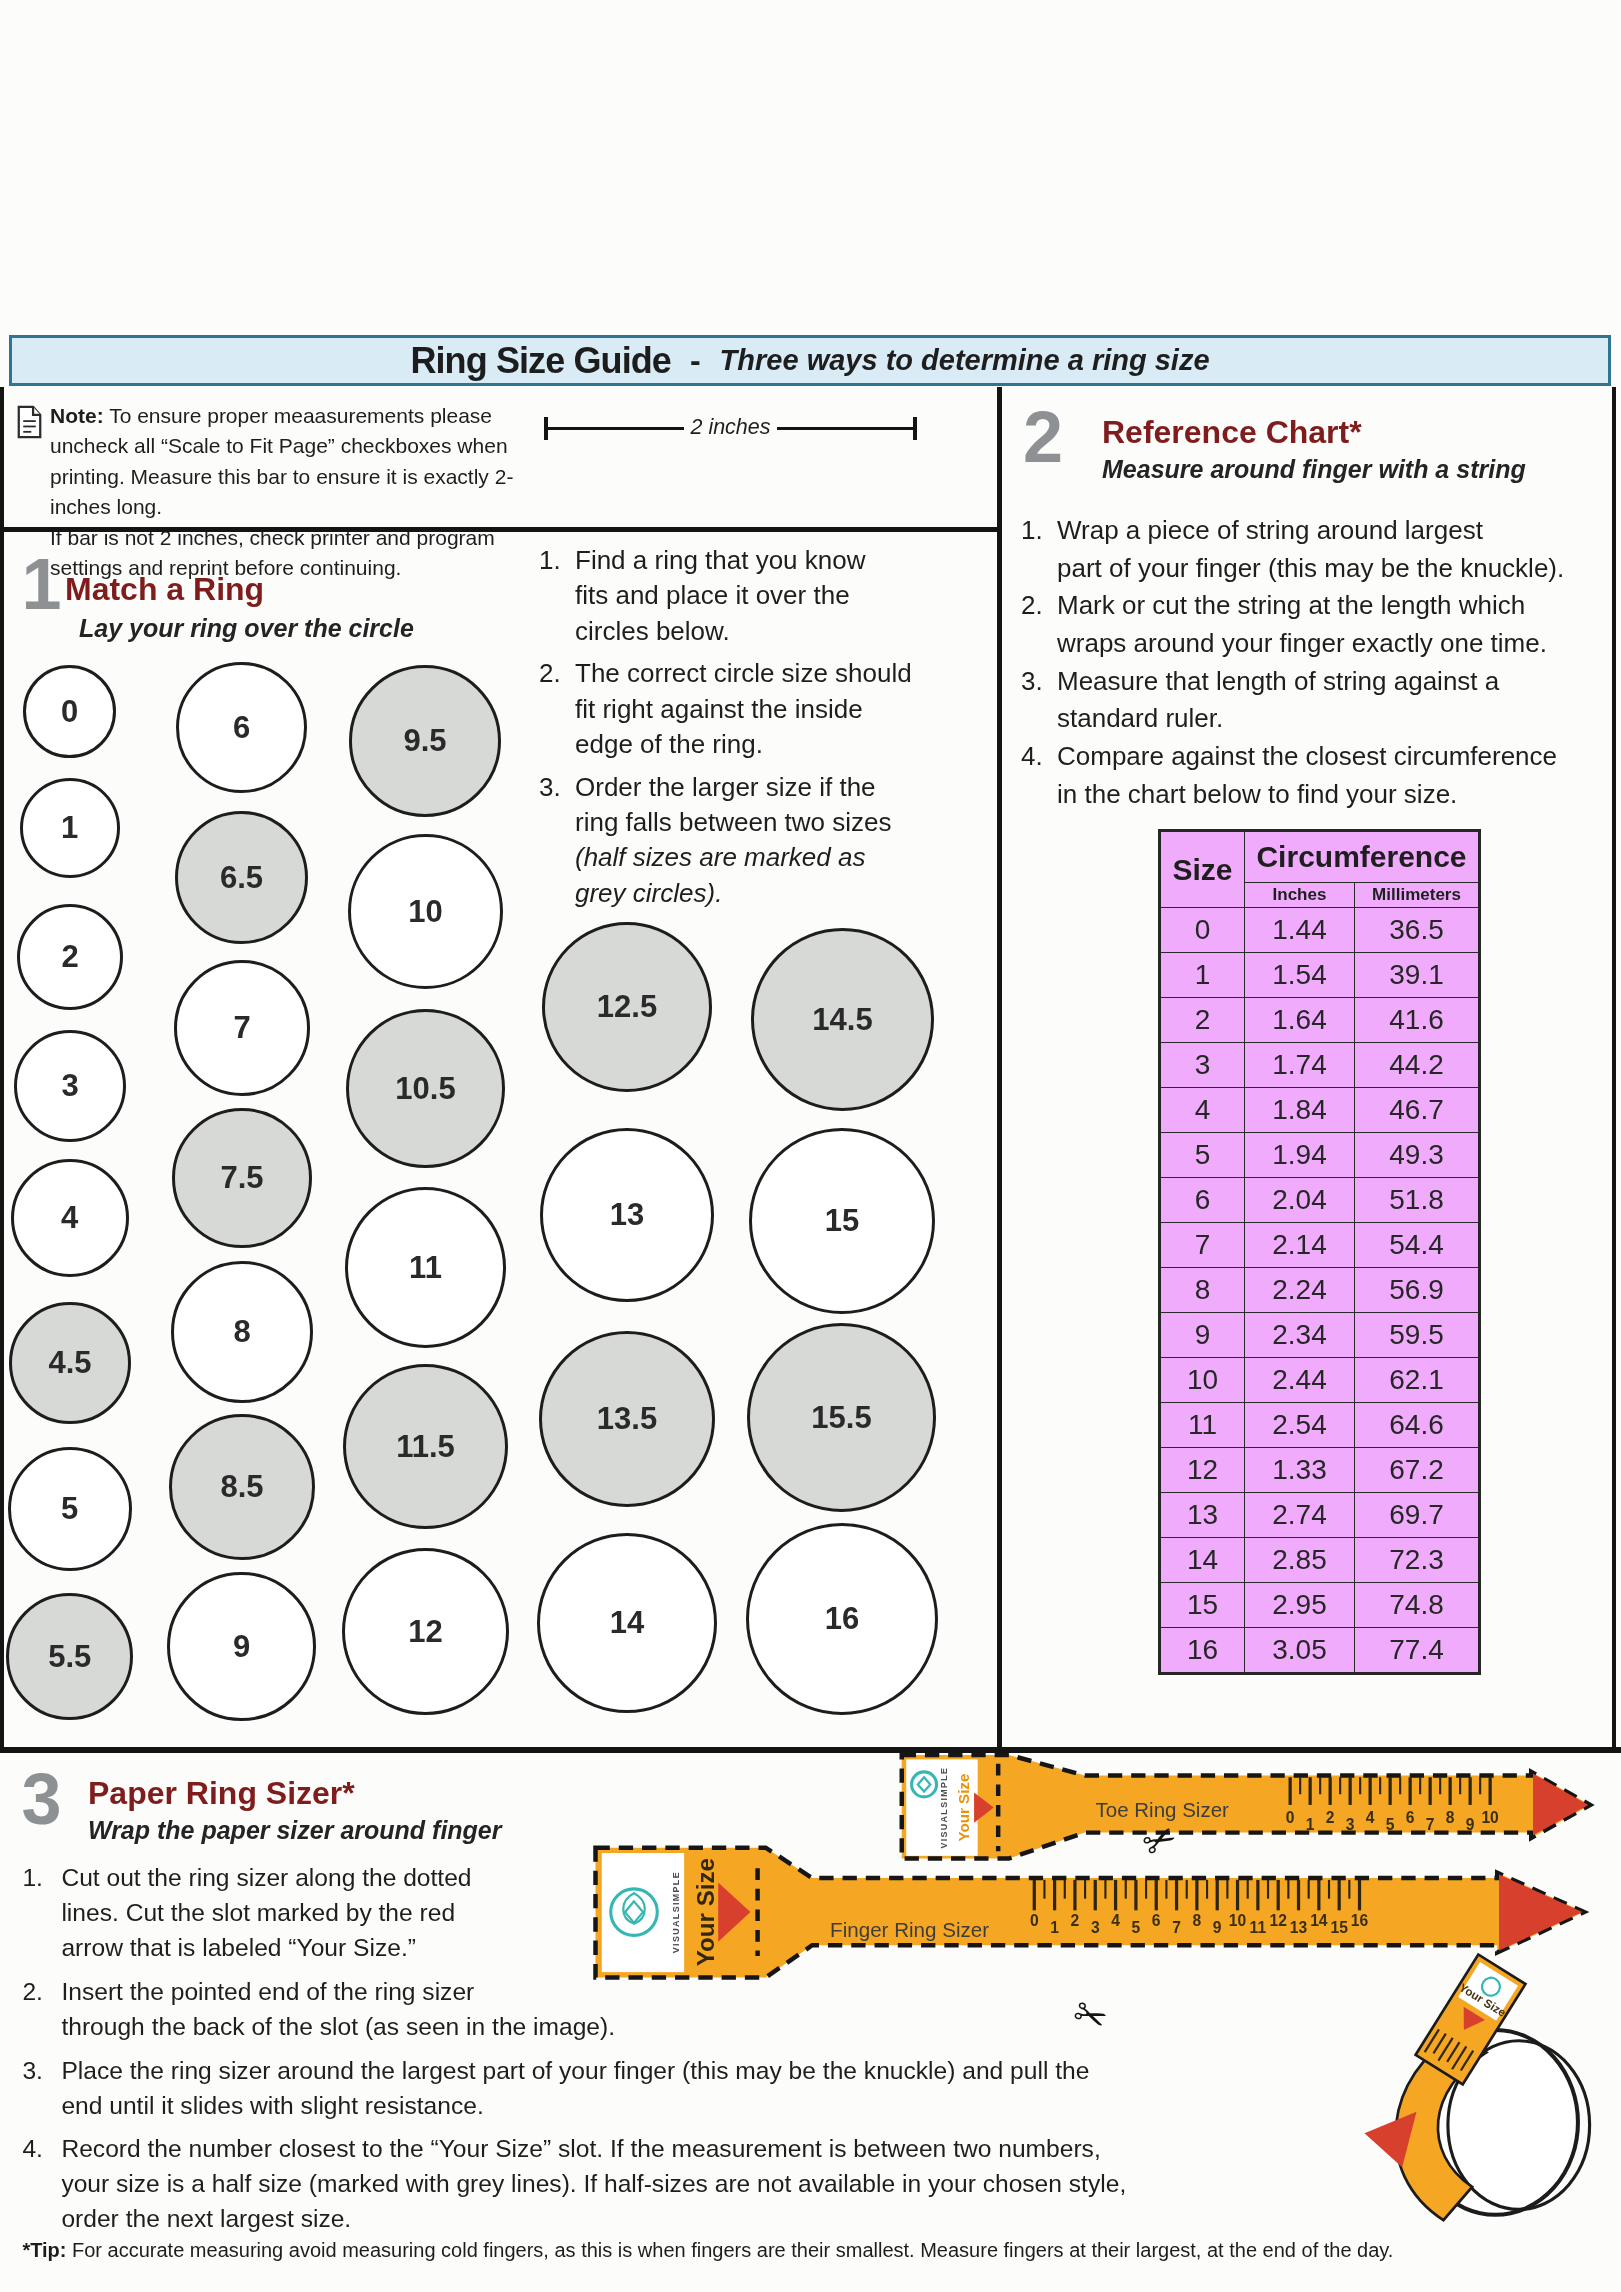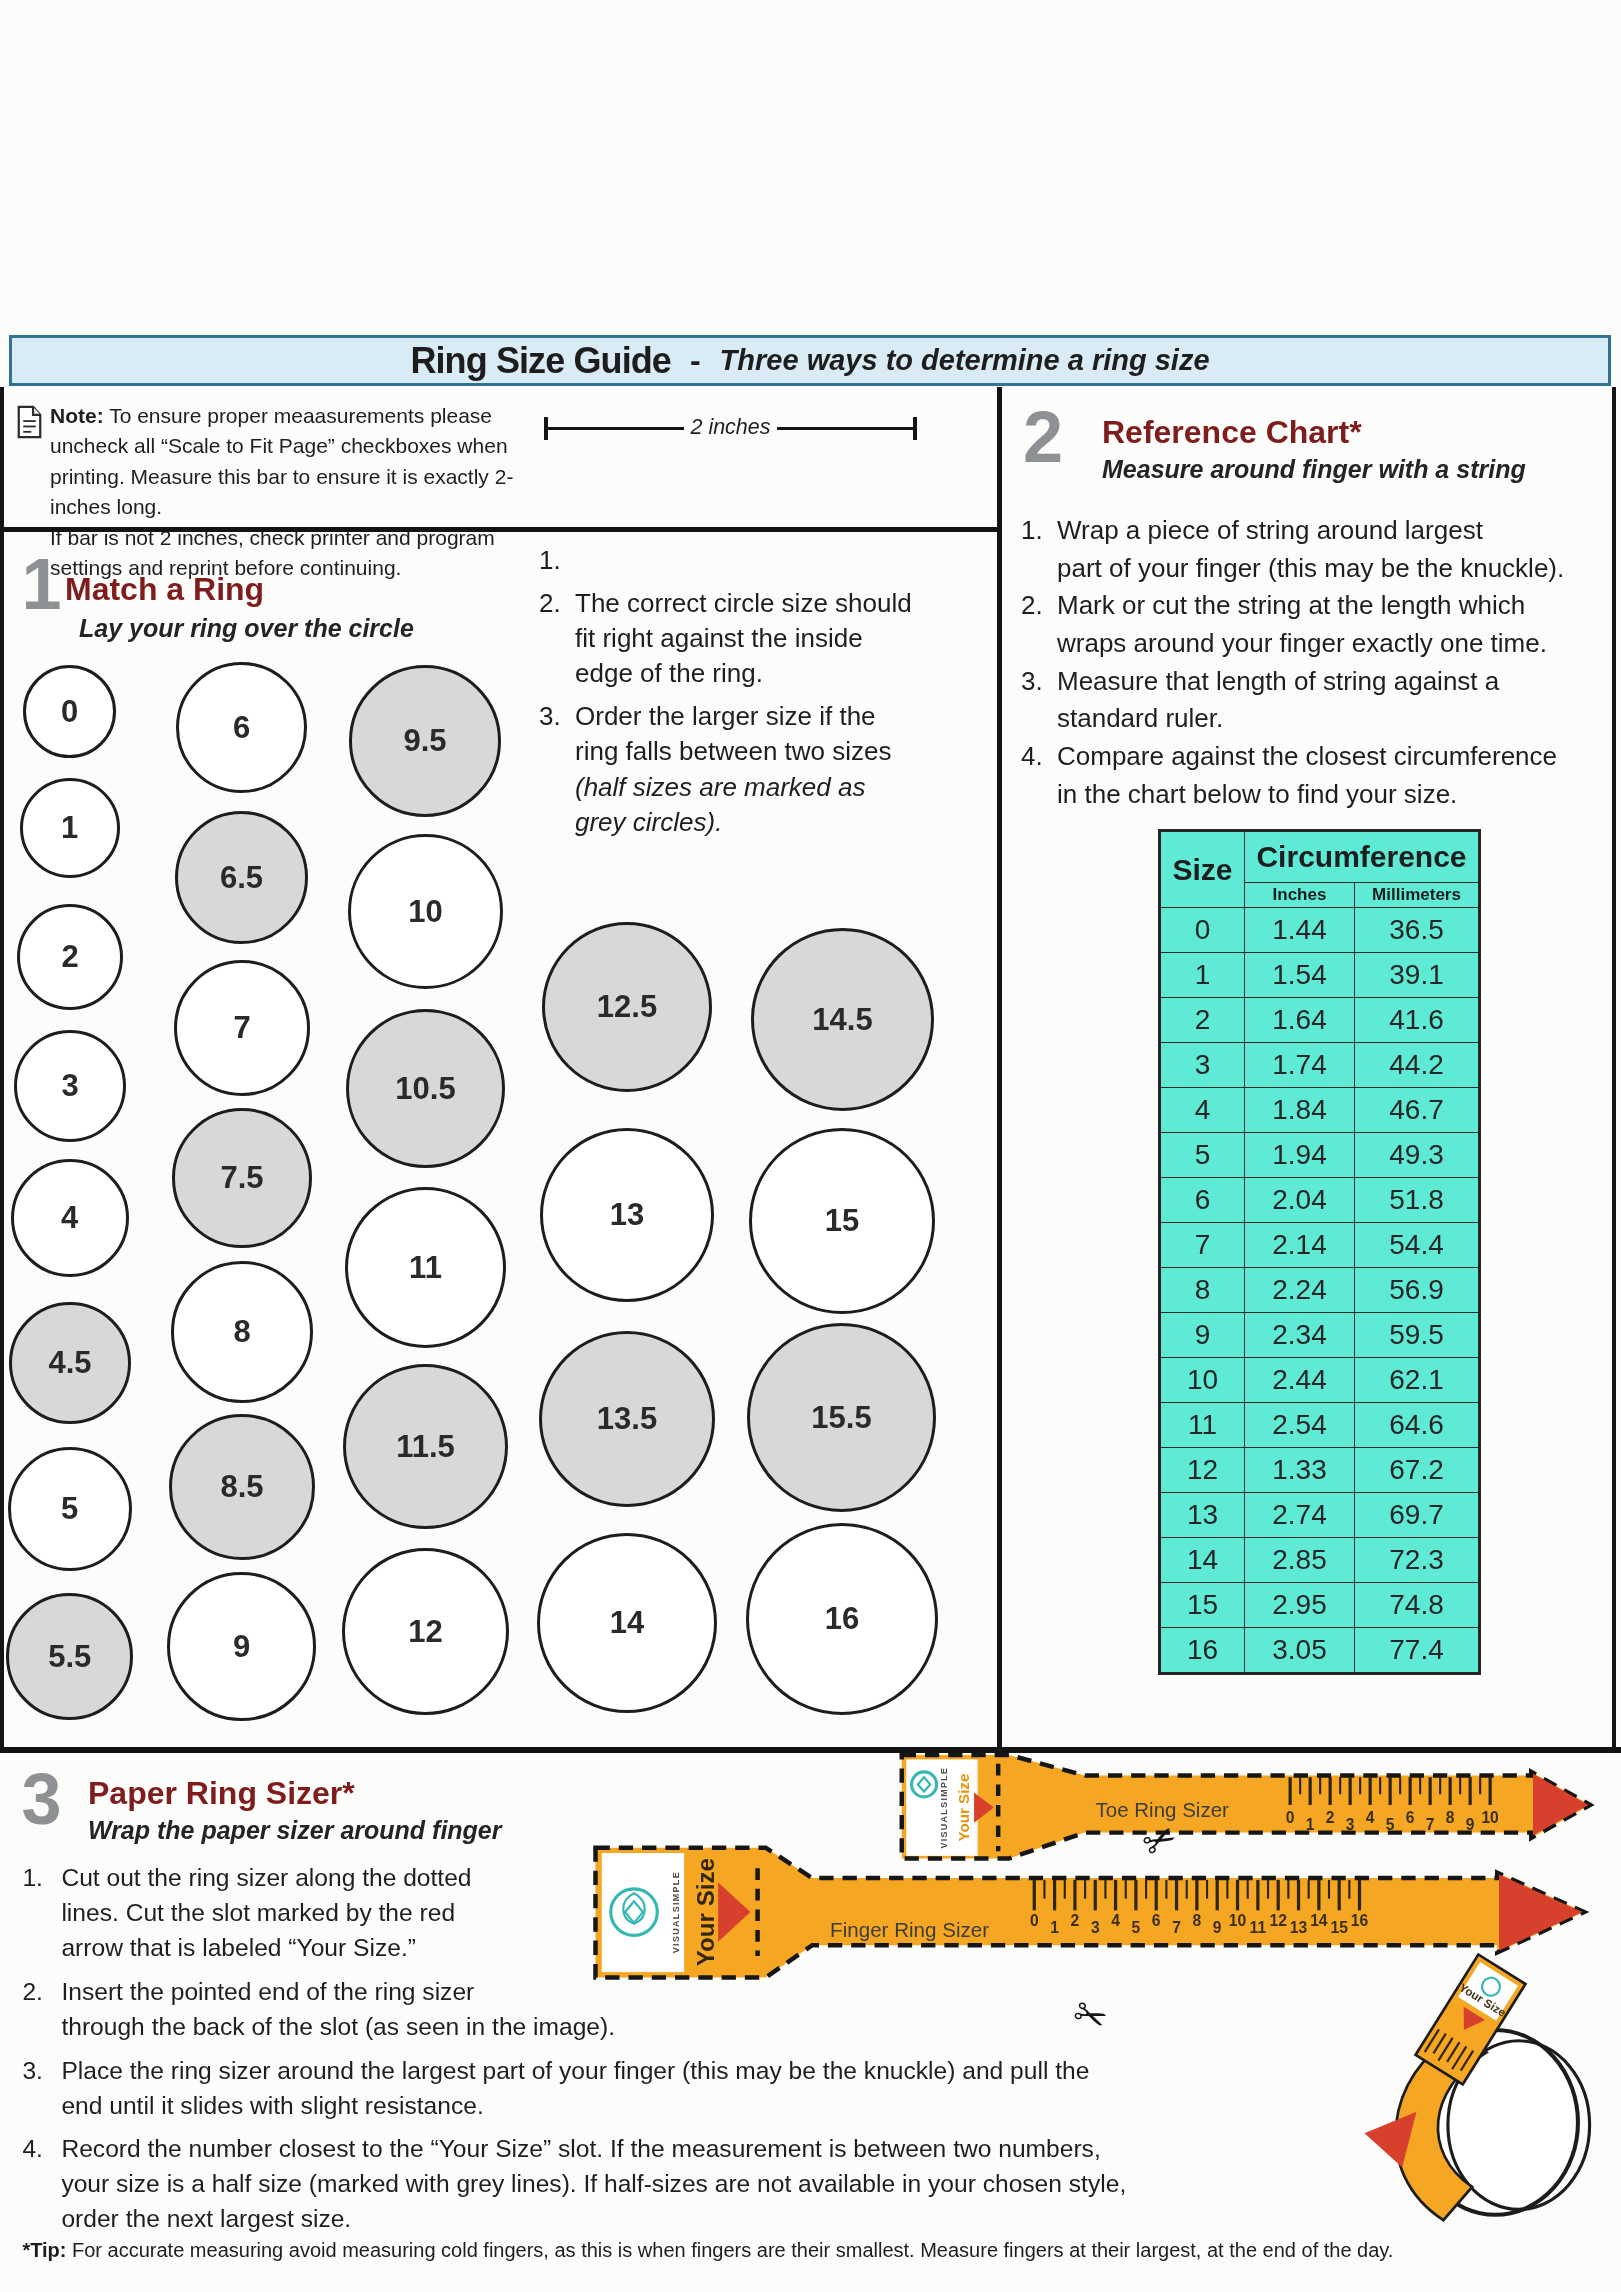--- a/index.html
+++ b/index.html
@@ -49,21 +49,21 @@
   #s3-steps li{margin-bottom:9px;}
   #s3-steps .n{width:39px;}
 
   
   .circle{position:absolute;border-radius:50%;border:3.6px solid #1d1d1d;background:#fff;
           display:flex;align-items:center;justify-content:center;
           font-size:31px;font-weight:600;color:#2a2a2a;box-sizing:border-box;}
   .circle.grey{background:var(--grey_fill);}
 
   
-  #size-table{position:absolute;left:1158px;top:829px;border-collapse:collapse;background:#5eead4;
+  #size-table{position:absolute;left:1158px;top:829px;border-collapse:collapse;background:#f0abfc;
               border:3.6px solid #262626;table-layout:fixed;}
   #size-table th,#size-table td{border:1.8px solid #2a2a2a;text-align:center;padding:0;}
   #size-table th.h-size{width:83px;font-size:30px;font-weight:600;}
   #size-table th.h-circ{font-size:30px;font-weight:600;height:50px;}
   #size-table th.sub{font-size:17px;font-weight:700;height:24px;}
   #size-table col.c-in{width:110px;} #size-table col.c-mm{width:125px;}
   #size-table td{height:44px;font-size:28px;color:#262626;}
 
   
   #tip{position:absolute;left:22.4px;top:2239px;width:1424px;font-size:20px;color:#1d1d1d;}
@@ -129,20 +129,23 @@
   <div class="rule" style="left:0;top:387px;width:3.6px;height:1362px;"></div>
   <div class="rule" style="left:1612px;top:387px;width:3.6px;height:1362px;"></div>
   <div class="rule" style="left:0;top:1747px;width:1621px;height:6.3px;"></div>
 
   <div class="sec-num" style="left:21.5px;top:548px;">1</div>
   <div class="sec-title" style="left:65px;top:571px;">Match a Ring</div>
   <div class="sec-sub" style="left:79px;top:614px;">Lay your ring over the circle</div>
   <ol id="s1-steps" class="steps">
       <li>
         <span class="n">1.</span>
+        <div class="t"><span>Find a ring that you know
+fits and place it over the
+circles below.</span></div>
       </li>
       <li>
         <span class="n">2.</span>
         <div class="t"><span>The correct circle size should
 fit right against the inside
 edge of the ring.</span></div>
       </li>
       <li>
         <span class="n">3.</span>
         <div class="t"><span>Order the larger size if the

